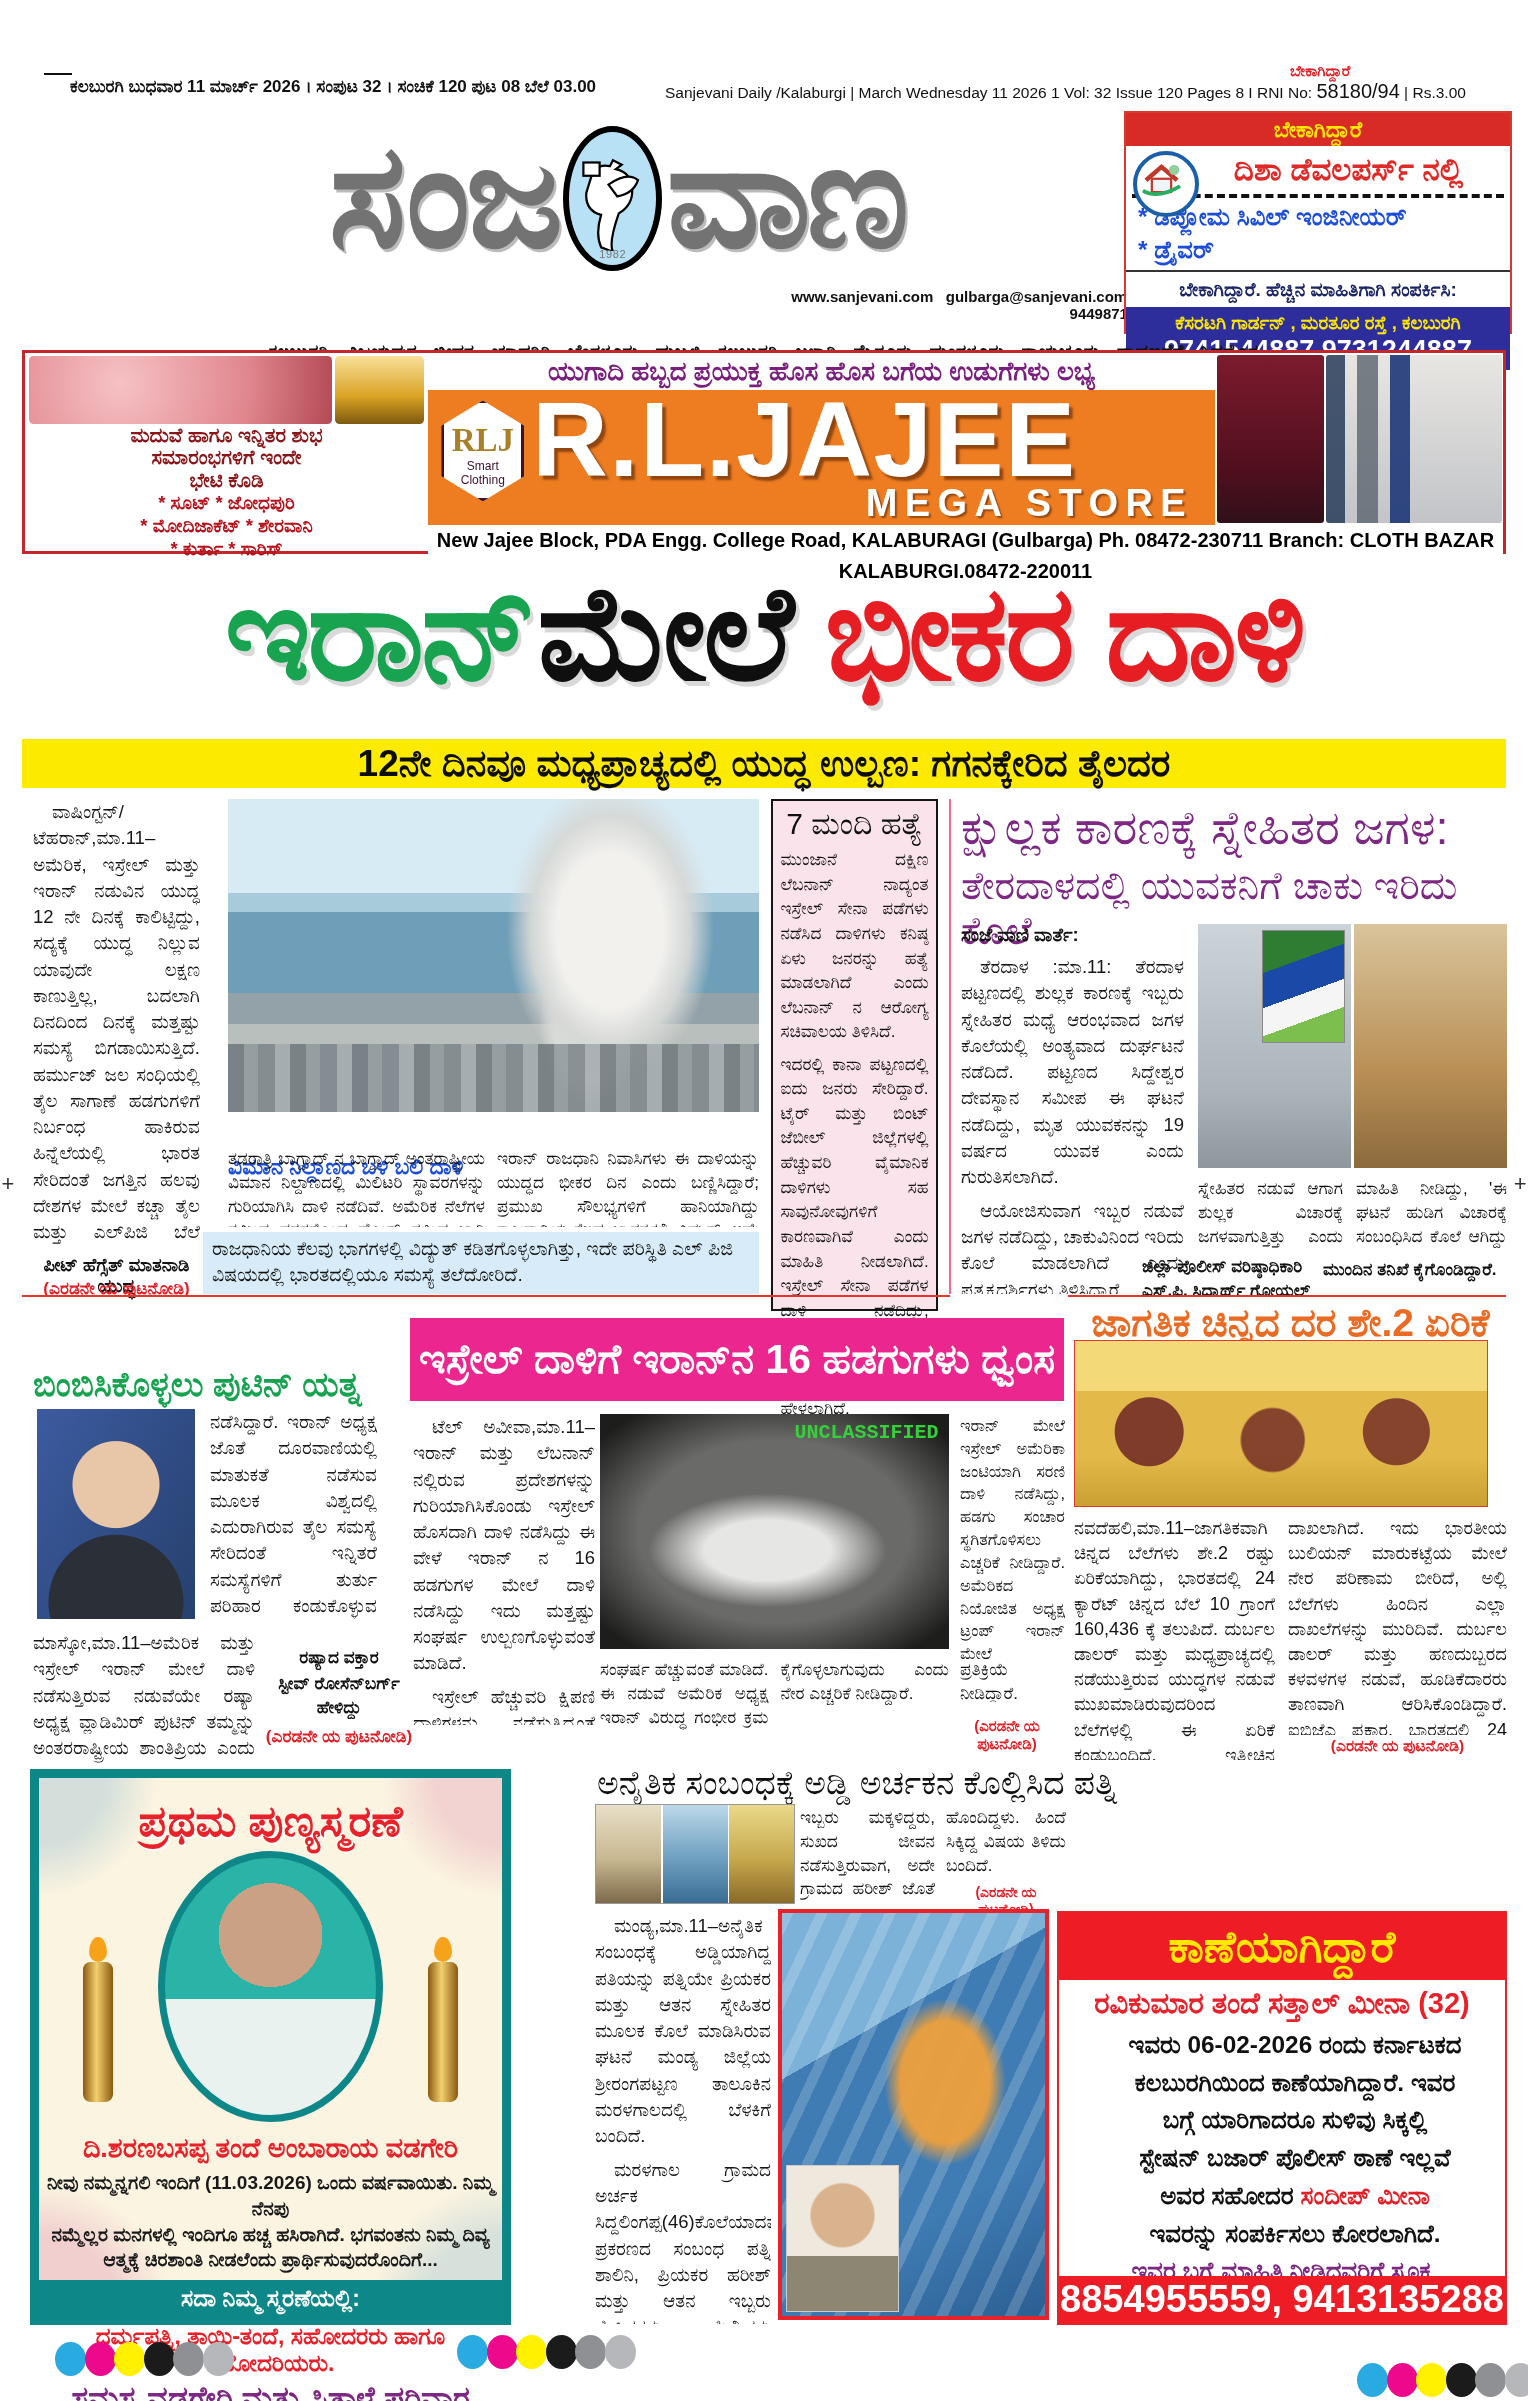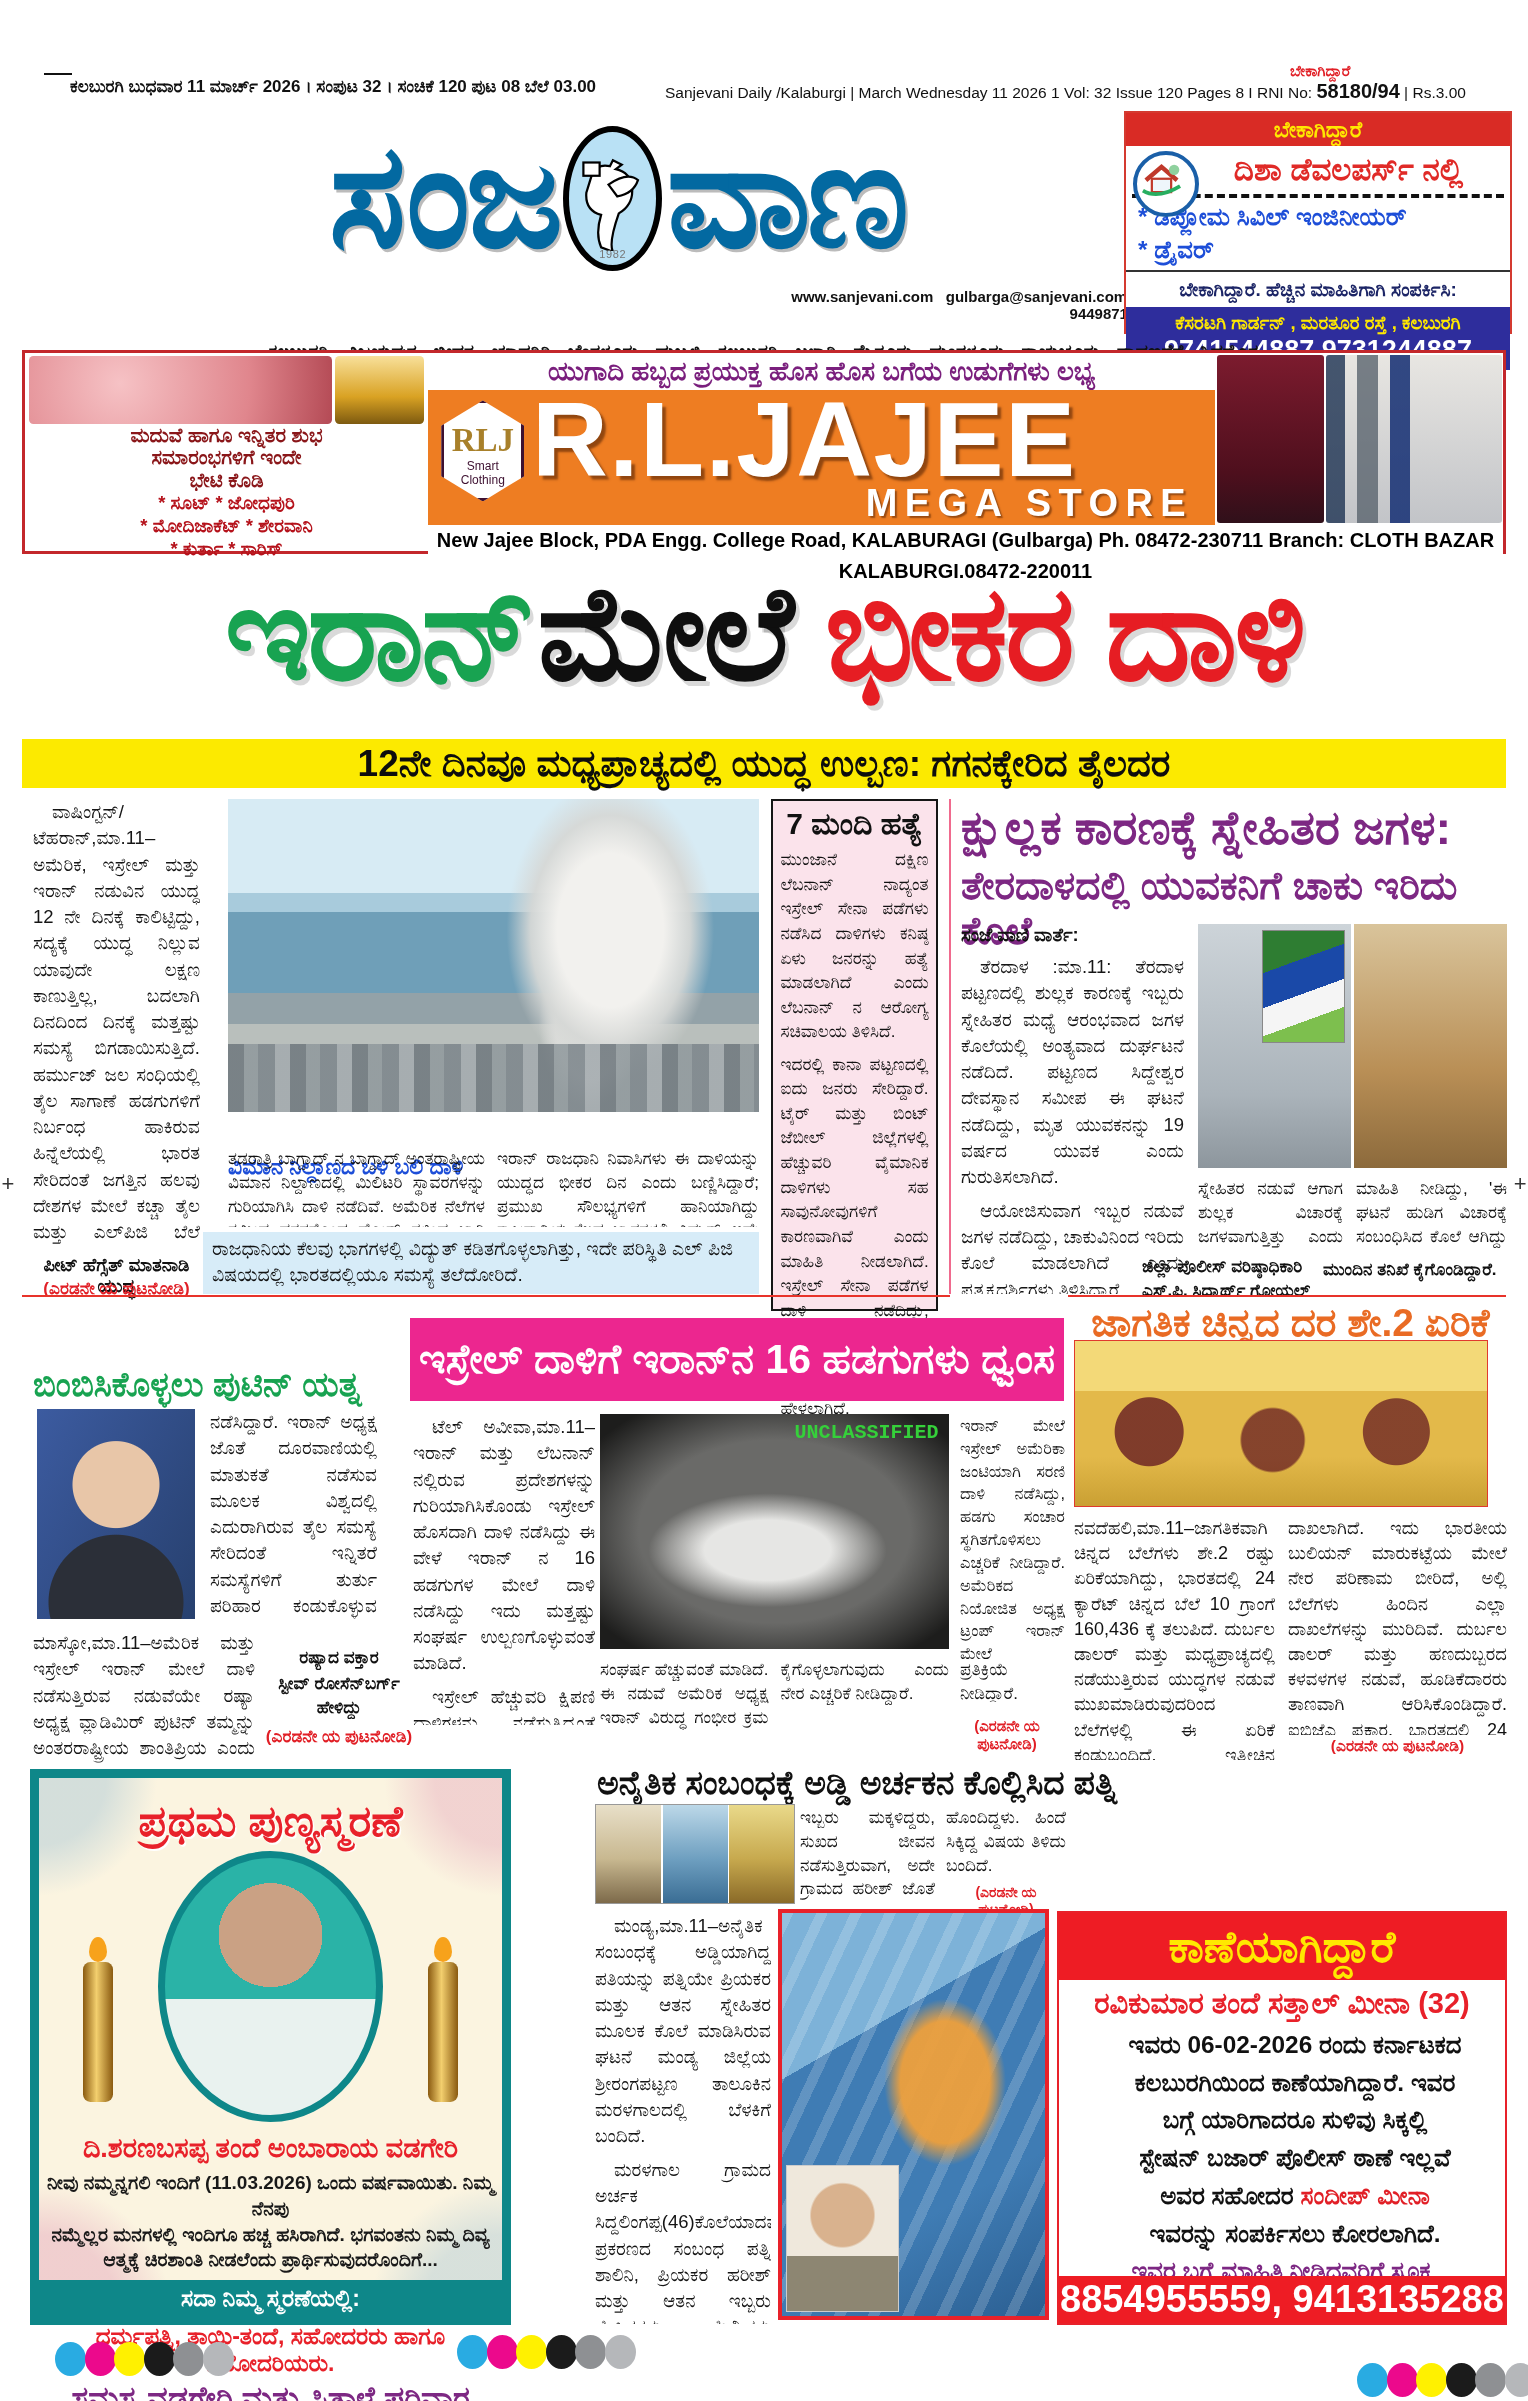--- a/index.html
+++ b/index.html
@@ -1,30 +1,30 @@
 <!DOCTYPE html>
 <html style="font-size:12px"><head>
 <meta charset="utf-8">
 <style>
   html,body{margin:0;padding:0;background:#e9e9e9;}
   #page{position:relative;width:1528px;height:2401px;margin:0 auto;background:#fff;
         font-family:"Liberation Sans","DejaVu Sans",sans-serif;color:#111;overflow:hidden;}
   .abs{position:absolute;}
   .b{font-weight:bold;}
-  .x{font-weight:700;}
+  .x{font-weight:400;}
   .c{text-align:center;}
   .j{text-align:justify;}
   .body-txt{font-size:18.5px;line-height:1.42;color:#151515;overflow:hidden;}
   .body-txt p{margin:0 0 7.4px 0;text-indent:19px;}
   .red{color:#e11f26;}
   .cont-mark{color:#e11f26;font-weight:bold;font-size:17px;text-align:center;}
   .rule{background:#111;}
   .redrule{background:#e8332a;}
   
-  .mast-title{font-size:145px;font-weight:900;letter-spacing:-4.4px;color:#0369a1;
+  .mast-title{font-size:145px;font-weight:900;letter-spacing:-4.4px;color:#737373;
               text-shadow:2.2px 3px 0 #bbb;}
   .dove-oval{display:inline-block;width:87px;height:133px;border:6px solid #000;border-radius:50%;
              background:#b9e1f5;vertical-align:-13.3px;position:relative;margin:0 4.4px;}
   .dove-oval .yr{position:absolute;bottom:4.4px;width:100%;text-align:center;font-size:11px;color:#777;letter-spacing:0.7px;}
   
   .disha{border:2.2px solid #d43a30;background:#fff;}
   .disha .band{background:#d92b25;height:33px;line-height:33px;color:#ffe800;font-weight:900;font-size:22px;text-align:center;}
   .disha .comp{color:#e02a27;font-weight:900;font-size:31px;text-align:center;line-height:1.15;padding:6px 3px 4.4px 64px;}
   .disha .dash{border-top:4.4px dashed #111;margin:1.5px 6px;}
   .disha .item{color:#1d4ed8;font-weight:900;font-size:24.4px;padding:4.4px 7.4px 0 12px;}

